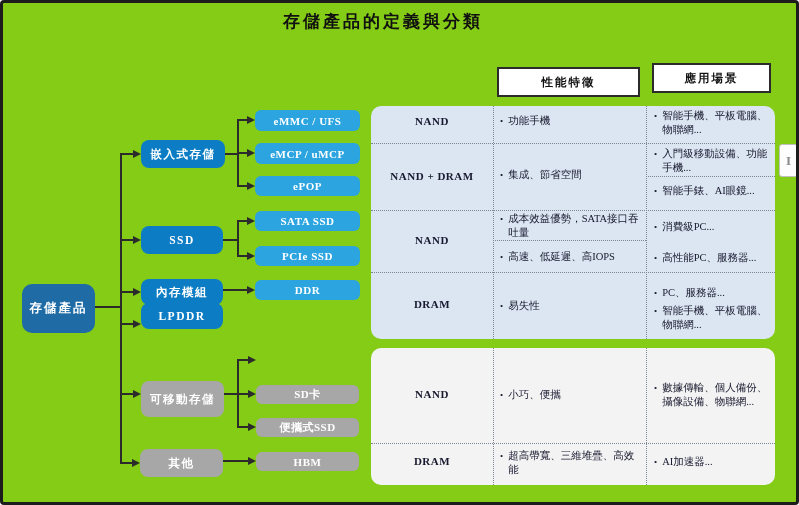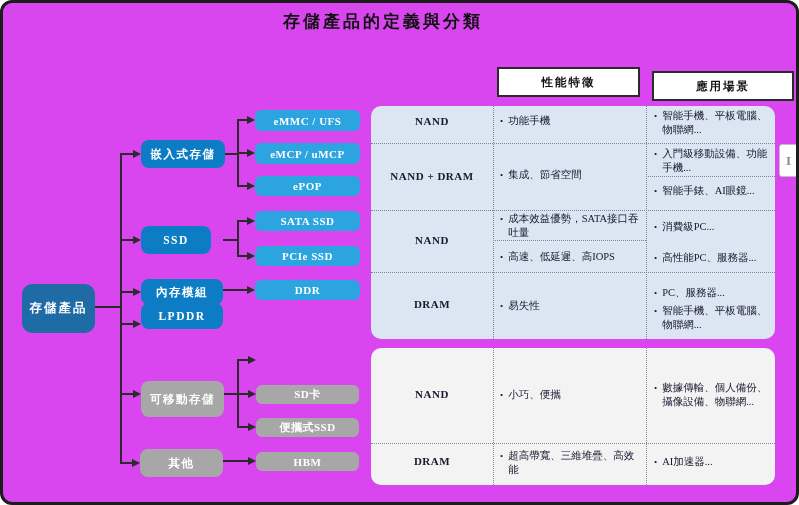--- a/index.html
+++ b/index.html
@@ -1,18 +1,18 @@
 <!DOCTYPE html>
 <html><head>
 <meta charset="utf-8">
 <style>
   * { margin:0; padding:0; box-sizing:border-box; }
   body { background:#fff; font-family:"Liberation Serif", serif; }
-  .frame { position:relative; width:799px; height:505px; background:#d946ef;
-           border:3px solid #1c1c1c; border-radius:12px; overflow:hidden; }
+  .frame { position:relative; width:799px; height:505px; background:#84cc16;
+           border:3px solid #1c1c1c; border-radius:4px; overflow:hidden; }
   .title { position:absolute; left:380px; top:7px; transform:translateX(-50%);
            font-size:17px; font-weight:bold; letter-spacing:3px; color:#111; white-space:nowrap; }
   .box { position:absolute; display:flex; align-items:center; justify-content:center;
          color:#fff; font-weight:bold; }
   .root { background:#1e6ba6; border-radius:10px; font-size:12.5px; letter-spacing:2px; }
   .lv1  { background:#0c7dc4; border-radius:8px; font-size:11.5px; letter-spacing:1.5px; }
   .lv2  { background:#2ba4df; border-radius:6px; font-size:11px; letter-spacing:0.5px; }
   .grayb{ background:#a7a7a7; }
   .hline { position:absolute; height:2px; background:#2b2b2b; }
   .vline { position:absolute; width:2px;  background:#2b2b2b; }
@@ -40,21 +40,21 @@
 </head>
 <body>
 
 <div class="frame">
 
   <div class="title">存儲產品的定義與分類</div>
 
   <div class="box root" style="left:19px;top:281px;width:73px;height:49px;">存儲產品</div>
 
   <div class="box lv1" style="left:138px;top:137px;width:84px;height:28px;">嵌入式存儲</div>
-  <div class="box lv1" style="left:138px;top:223px;width:70px;height:28px;">SSD</div>
+  <div class="box lv1" style="left:138px;top:223px;width:82px;height:28px;">SSD</div>
   <div class="box lv1" style="left:138px;top:276px;width:82px;height:26px;">內存模組</div>
   <div class="box lv1" style="left:138px;top:300px;width:82px;height:26px;">LPDDR</div>
   <div class="box lv1 grayb" style="left:138px;top:378px;width:83px;height:36px;">可移動存儲</div>
   <div class="box lv1 grayb" style="left:137px;top:446px;width:83px;height:28px;">其他</div>
 
   <div class="box lv2" style="left:252px;top:107px;width:105px;height:21px;">eMMC / UFS</div>
   <div class="box lv2" style="left:252px;top:140px;width:105px;height:21px;">eMCP / uMCP</div>
   <div class="box lv2" style="left:252px;top:173px;width:105px;height:20px;">ePOP</div>
   <div class="box lv2" style="left:252px;top:208px;width:105px;height:20px;">SATA SSD</div>
   <div class="box lv2" style="left:252px;top:243px;width:105px;height:20px;">PCIe SSD</div>
@@ -104,21 +104,21 @@
   <div class="arrow" style="left:245px;top:353px;"></div>
   <div class="hline" style="left:234px;top:390px;width:11px;"></div>
   <div class="arrow" style="left:245px;top:387px;"></div>
   <div class="hline" style="left:234px;top:423px;width:11px;"></div>
   <div class="arrow" style="left:245px;top:420px;"></div>
 
   <div class="hline" style="left:220px;top:457px;width:25px;"></div>
   <div class="arrow" style="left:245px;top:454px;"></div>
 
   <div class="hdr" style="left:494px;top:64px;width:143px;">性能特徵</div>
-  <div class="hdr" style="left:649px;top:68px;width:142px;">應用場景</div>
+  <div class="hdr" style="left:649px;top:60px;width:119px;">應用場景</div>
 
   <div class="block upperbg" style="left:368px;top:103px;width:404px;height:233px;"></div>
   <div class="dotv" style="left:490px;top:103px;height:233px;"></div>
   <div class="dotv" style="left:643px;top:103px;height:233px;"></div>
   <div class="doth" style="left:368px;top:140px;width:404px;"></div>
   <div class="doth" style="left:368px;top:207px;width:404px;"></div>
   <div class="doth" style="left:368px;top:269px;width:404px;"></div>
   <div class="doth" style="left:643px;top:173px;width:129px;"></div>
   <div class="doth" style="left:490px;top:237px;width:153px;"></div>
 

